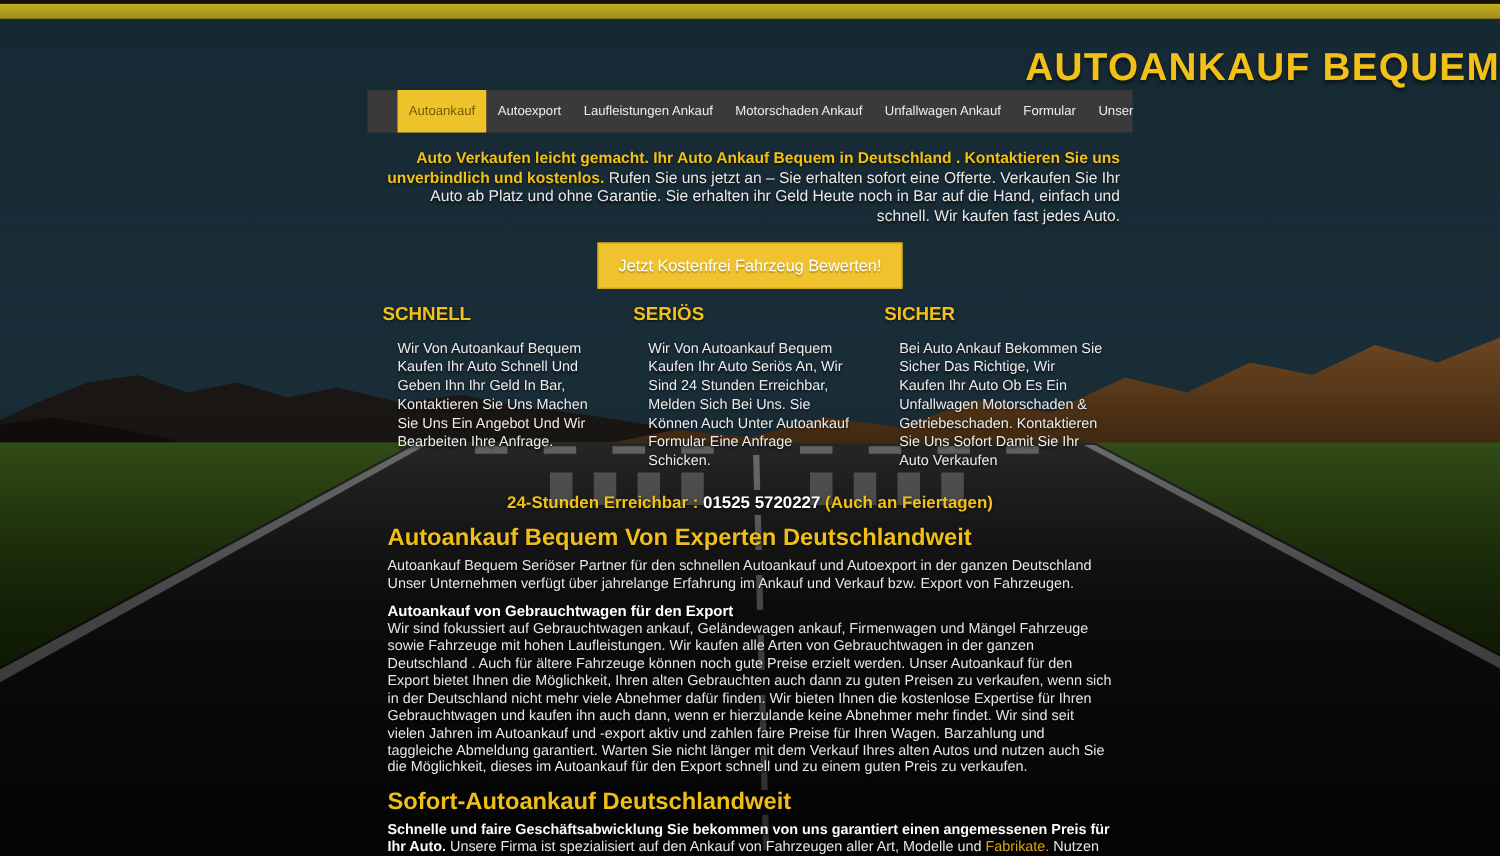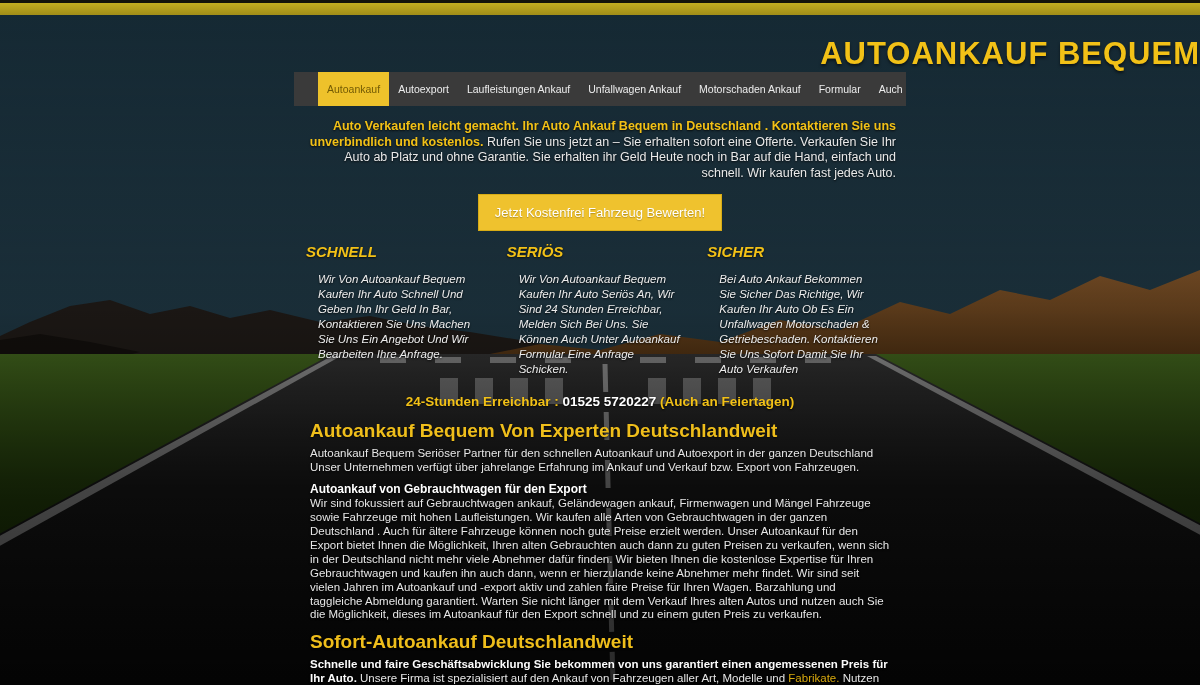--- a/index.html
+++ b/index.html
@@ -33,21 +33,21 @@
   .intro{
     width:592px;margin:13px auto 0;text-align:right;font-size:12.5px;
     line-height:15.6px;color:#e9e9e9;text-shadow:0 1px 2px rgba(0,0,0,.8);
   }
   .intro .hl{color:#F2C117;font-weight:bold;}
   .cta-button{
     display:block;margin:13px auto 0;background:#EFC22E;border:1px solid #D8AC15;
     color:#fff;font-size:13px;font-family:inherit;padding:10px 16px;cursor:pointer;
     text-shadow:0 1px 1px rgba(0,0,0,.25);
   }
-  .features{width:588px;margin:12px auto 0;display:flex;gap:14px;font-style:italic;}
+  .features{width:588px;margin:12px auto 0;display:flex;gap:14px;}
   .feature{flex:1;min-width:0;}
   .feature h3{margin:0 0 5px;font-size:15px;font-weight:bold;color:#F2C117;text-shadow:0 1px 2px rgba(0,0,0,.7);}
   .feature p{margin:12px;font-size:11.5px;line-height:15px;color:#ededed;text-shadow:0 1px 2px rgba(0,0,0,.8);}
   .phone-line{
     margin:5px 0 0;text-align:center;font-size:13.5px;font-weight:bold;
     color:#F2C117;text-shadow:0 1px 2px rgba(0,0,0,.8);
   }
   .phone-line .num{color:#fff;}
   .main-copy{width:580px;margin:11px auto 0;color:#e6e6e6;text-shadow:0 1px 2px rgba(0,0,0,.85);}
   .main-copy h2{margin:0 0 5px;font-size:19px;color:#EFBE1B;text-shadow:0 1px 2px rgba(0,0,0,.7);}
@@ -125,24 +125,24 @@
 <div class="topbar"></div>
 
 <div class="content">
 
   <h1 class="site-title">AUTOANKAUF BEQUEM</h1>
 
   <nav class="navbar">
     <a class="nav-item active">Autoankauf</a>
     <a class="nav-item">Autoexport</a>
     <a class="nav-item">Laufleistungen Ankauf</a>
+    <a class="nav-item">Motorschaden Ankauf</a>
     <a class="nav-item">Unfallwagen Ankauf</a>
-    <a class="nav-item">Motorschaden Ankauf</a>
     <a class="nav-item">Formular</a>
-    <a class="nav-item">Auch</a>
+    <a class="nav-item">Unser</a>
   </nav>
 
   <p class="intro"><span class="hl">Auto Verkaufen leicht gemacht. Ihr Auto Ankauf Bequem in Deutschland . Kontaktieren Sie uns unverbindlich und kostenlos.</span><span> Rufen Sie uns jetzt an – Sie erhalten sofort eine Offerte. Verkaufen Sie Ihr Auto ab Platz und ohne Garantie. Sie erhalten ihr Geld Heute noch in Bar auf die Hand, einfach und schnell. Wir kaufen fast jedes Auto.</span></p>
 
   <button class="cta-button">Jetzt Kostenfrei Fahrzeug Bewerten!</button>
 
   <div class="features">
     <div class="feature">
       <h3>SCHNELL</h3>
       <p>Wir Von Autoankauf Bequem Kaufen Ihr Auto Schnell Und Geben Ihn Ihr Geld In Bar, Kontaktieren Sie Uns Machen Sie Uns Ein Angebot Und Wir Bearbeiten Ihre Anfrage.</p>

